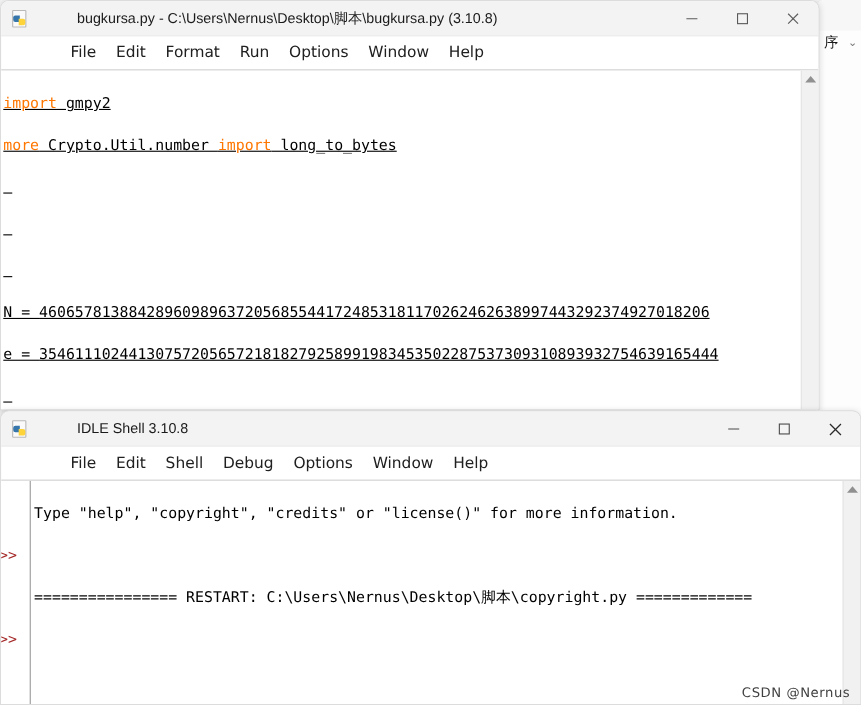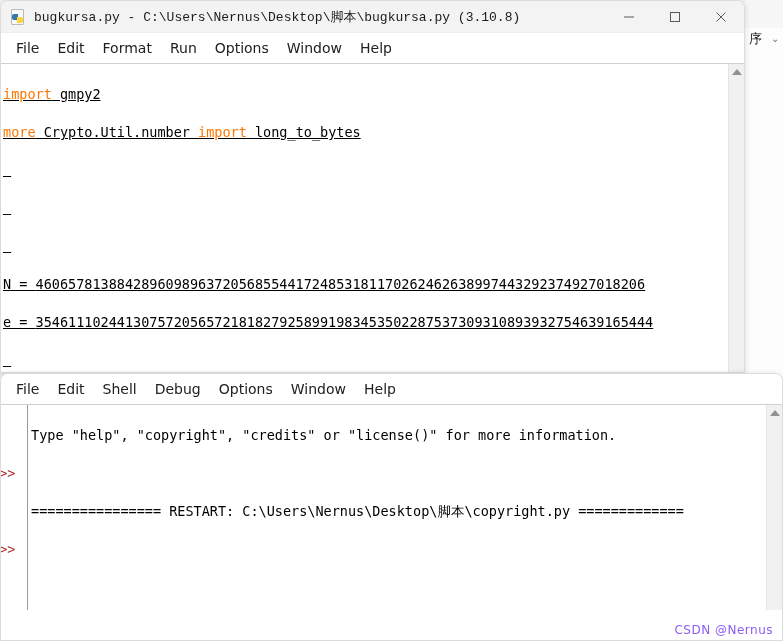--- a/index.html
+++ b/index.html
@@ -90,22 +90,23 @@
     position: absolute; left: 7px; top: 8px;
     width: 6px; height: 6px;
     background: #ffd43b;
     border-radius: 0 2px 2px 0;
   }
   .title-text {
     font-size: 13px;
     color: #1b1b1b;
     white-space: nowrap;
     overflow: hidden;
-    font-family: Liberation Mono, monospace;
+    font-family: Liberation Sans, sans-serif;
     letter-spacing: 0px;
+    margin-left: 36px;
   }
   .win-controls {
     position: absolute;
     right: 0; top: 0;
     height: 32px;
     display: flex;
   }
   .win-btn {
     width: 46px; height: 32px;
     display: flex;
@@ -118,20 +119,21 @@
   .win-btn.close { font-size: 14px; }
   .win-btn svg { display: block; }
 
   .menubar {
     height: 30px;
     background: #ffffff;
     display: flex;
     align-items: center;
     padding-left: 6px;
     border-bottom: 1px solid #ffffff;
+    margin-left: 48px;
   }
   .menu-item {
     font-size: 14px;
     color: #202020;
     padding: 2px 9px;
     font-family: "DejaVu Sans", sans-serif;
     white-space: nowrap;
   }
 
   
@@ -217,21 +219,21 @@
     position: absolute;
     left: 30px; top: 2px;
     right: 18px;
   }
 
   
   #watermark {
     position: absolute;
     right: 10px; bottom: 4px;
     font-size: 12px;
-    color: #8b5cf6;
+    color: #404040;
     font-family: "DejaVu Sans", sans-serif;
     letter-spacing: 0.5px;
   }
 </style>
 </head>
 <body>
 
 <div id="screen">
 
   <div class="bg-window">
@@ -303,20 +305,47 @@
       </div>
 
       <div class="vscroll">
         <div class="arrow-up"></div>
       </div>
     </div>
   </div>
 
   <div class="window" id="shell-window">
 
+    <div class="titlebar">
+      <div class="app-icon">
+        <div class="sheet"></div>
+        <div class="pyblue"></div>
+        <div class="pyyellow"></div>
+      </div>
+      <div class="title-text">IDLE Shell 3.10.8</div>
+
+      <div class="win-controls">
+        <div class="win-btn">
+          <svg width="12" height="12" viewBox="0 0 12 12">
+              <line x1="1" y1="6" x2="11" y2="6" stroke="#4a4a4a" stroke-width="1"></line>
+            </svg>
+        </div>
+        <div class="win-btn">
+          <svg width="12" height="12" viewBox="0 0 12 12">
+              <rect x="1.5" y="1.5" width="9" height="9" fill="none" stroke="#4a4a4a" stroke-width="1"></rect>
+            </svg>
+        </div>
+        <div class="win-btn close">
+          <svg width="13" height="13" viewBox="0 0 13 13">
+              <line x1="1.5" y1="1.5" x2="11.5" y2="11.5" stroke="#2a2a2a" stroke-width="1.1"></line>
+              <line x1="11.5" y1="1.5" x2="1.5" y2="11.5" stroke="#2a2a2a" stroke-width="1.1"></line>
+            </svg>
+        </div>
+      </div>
+    </div>
 
     <div class="menubar">
       <div class="menu-item">File</div>
       <div class="menu-item">Edit</div>
       <div class="menu-item">Shell</div>
       <div class="menu-item">Debug</div>
       <div class="menu-item">Options</div>
       <div class="menu-item">Window</div>
       <div class="menu-item">Help</div>
     </div>

